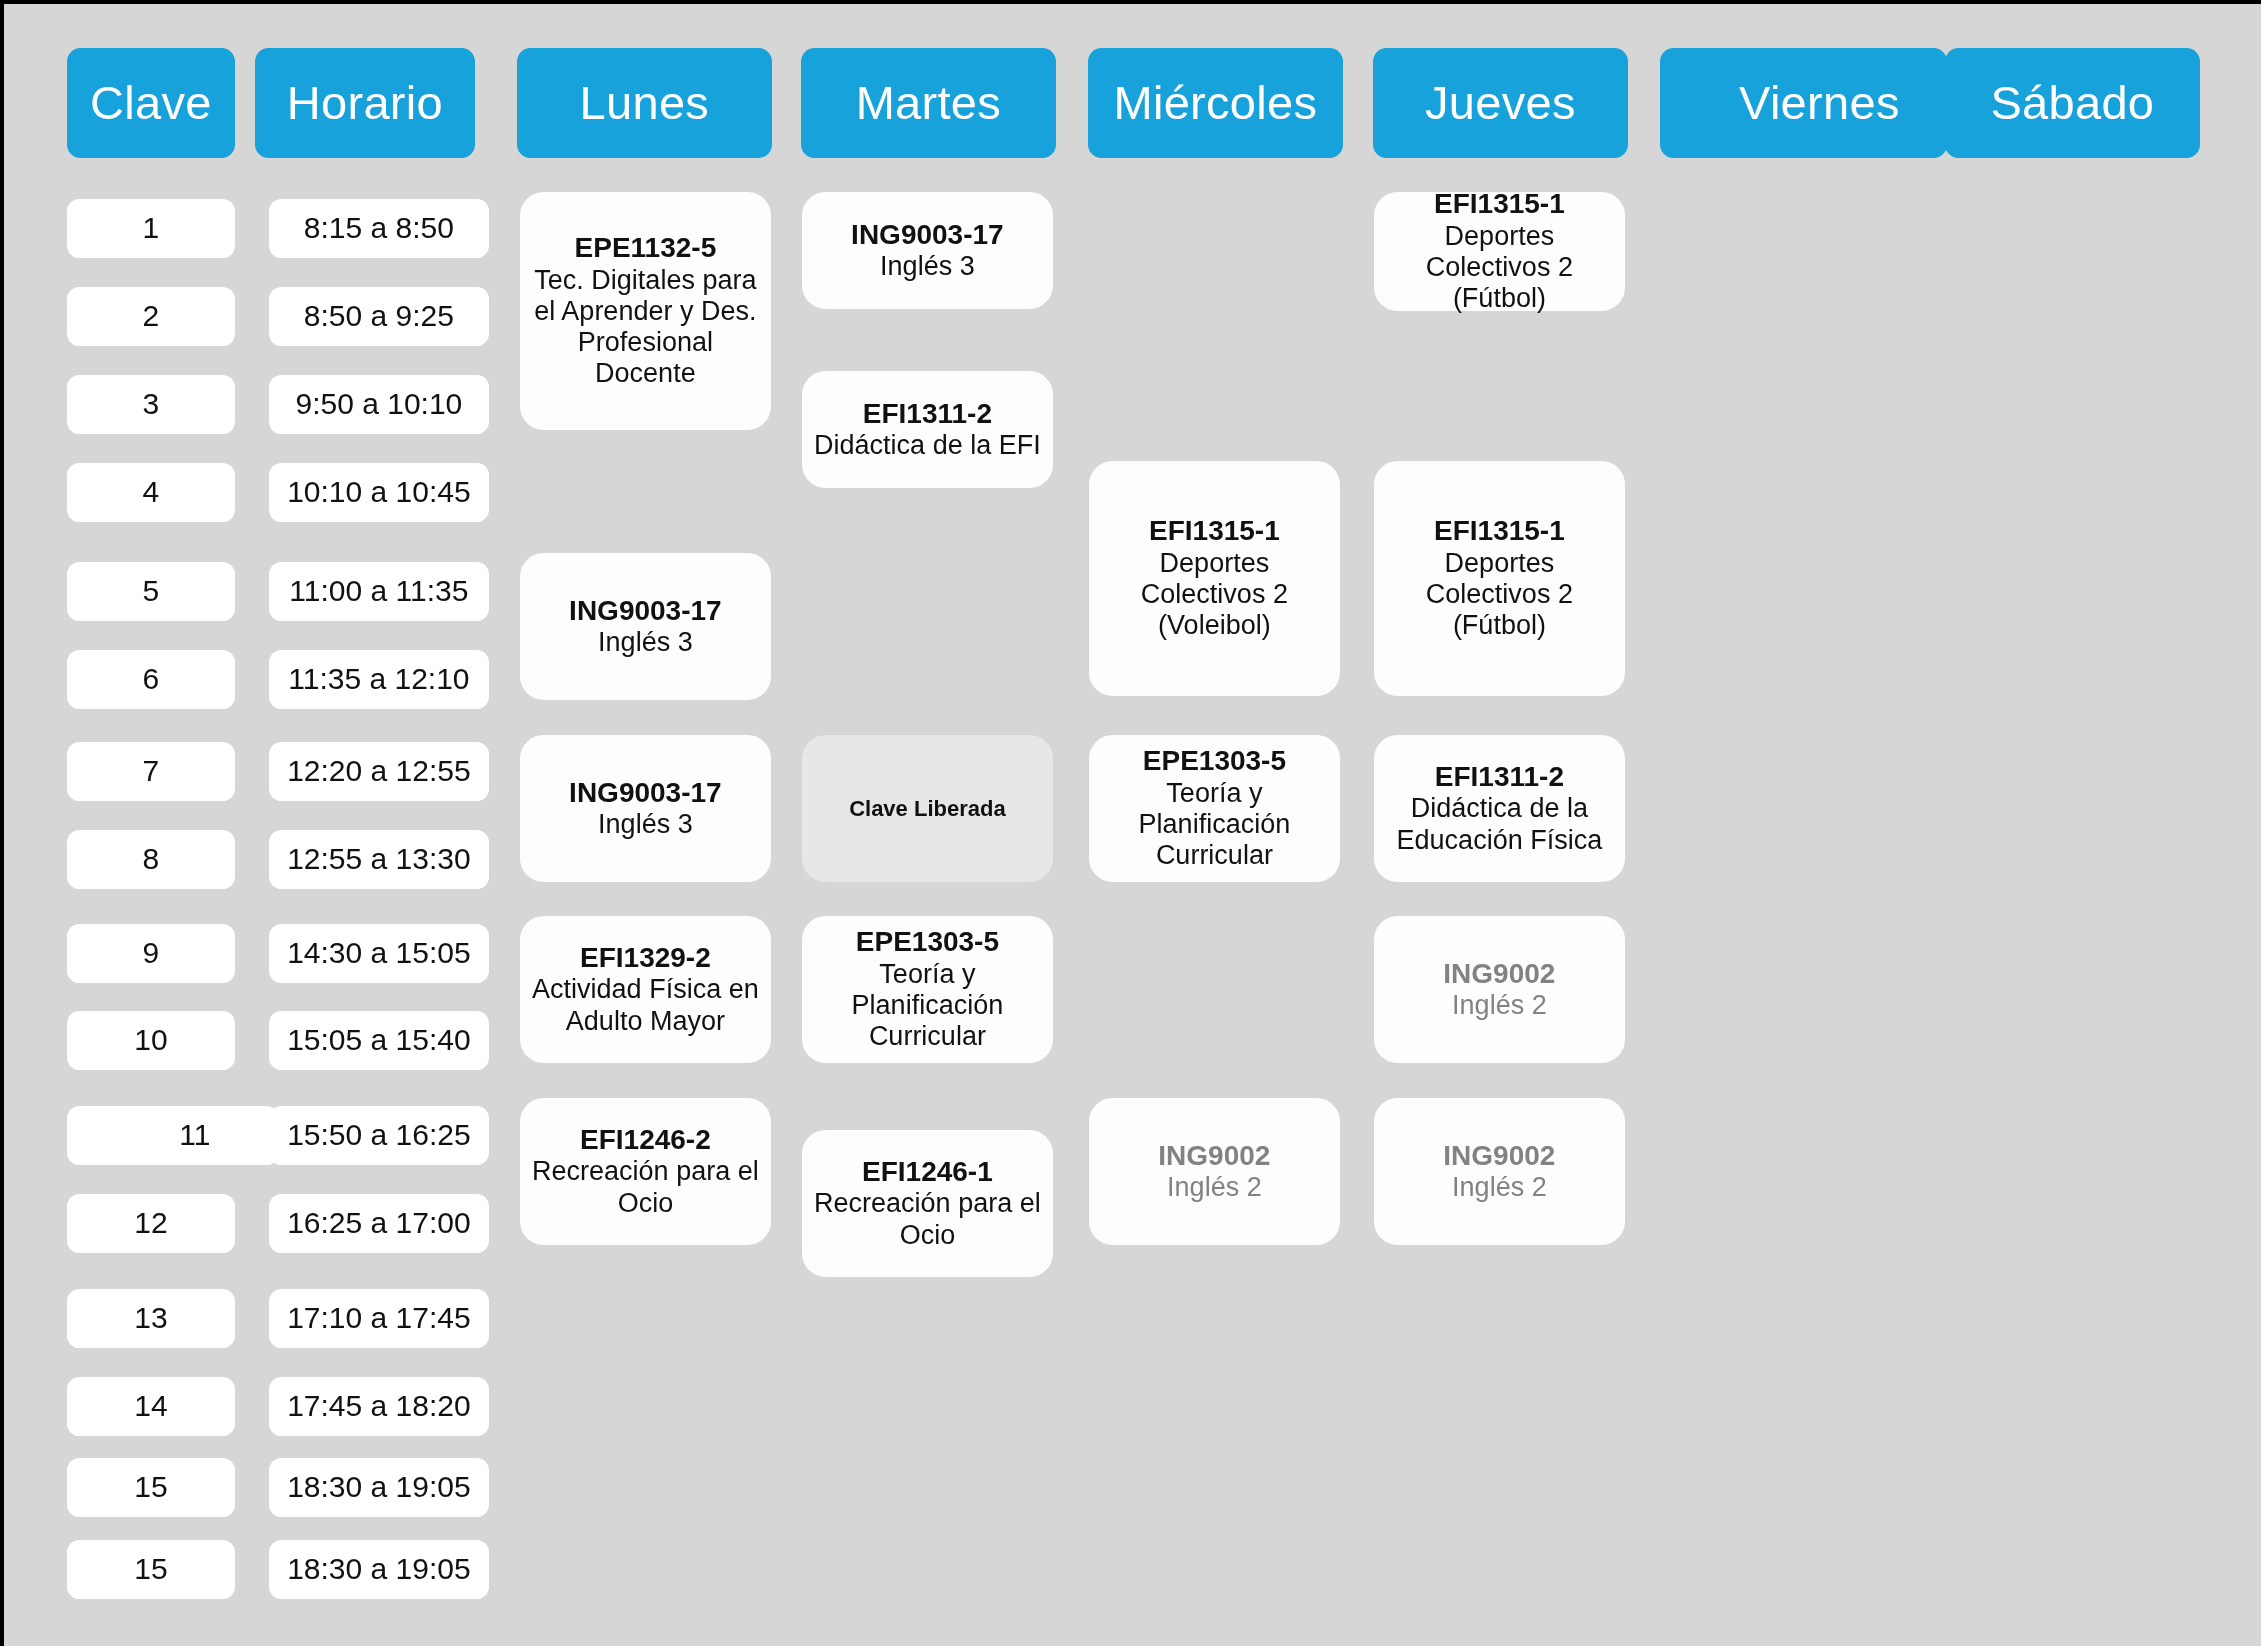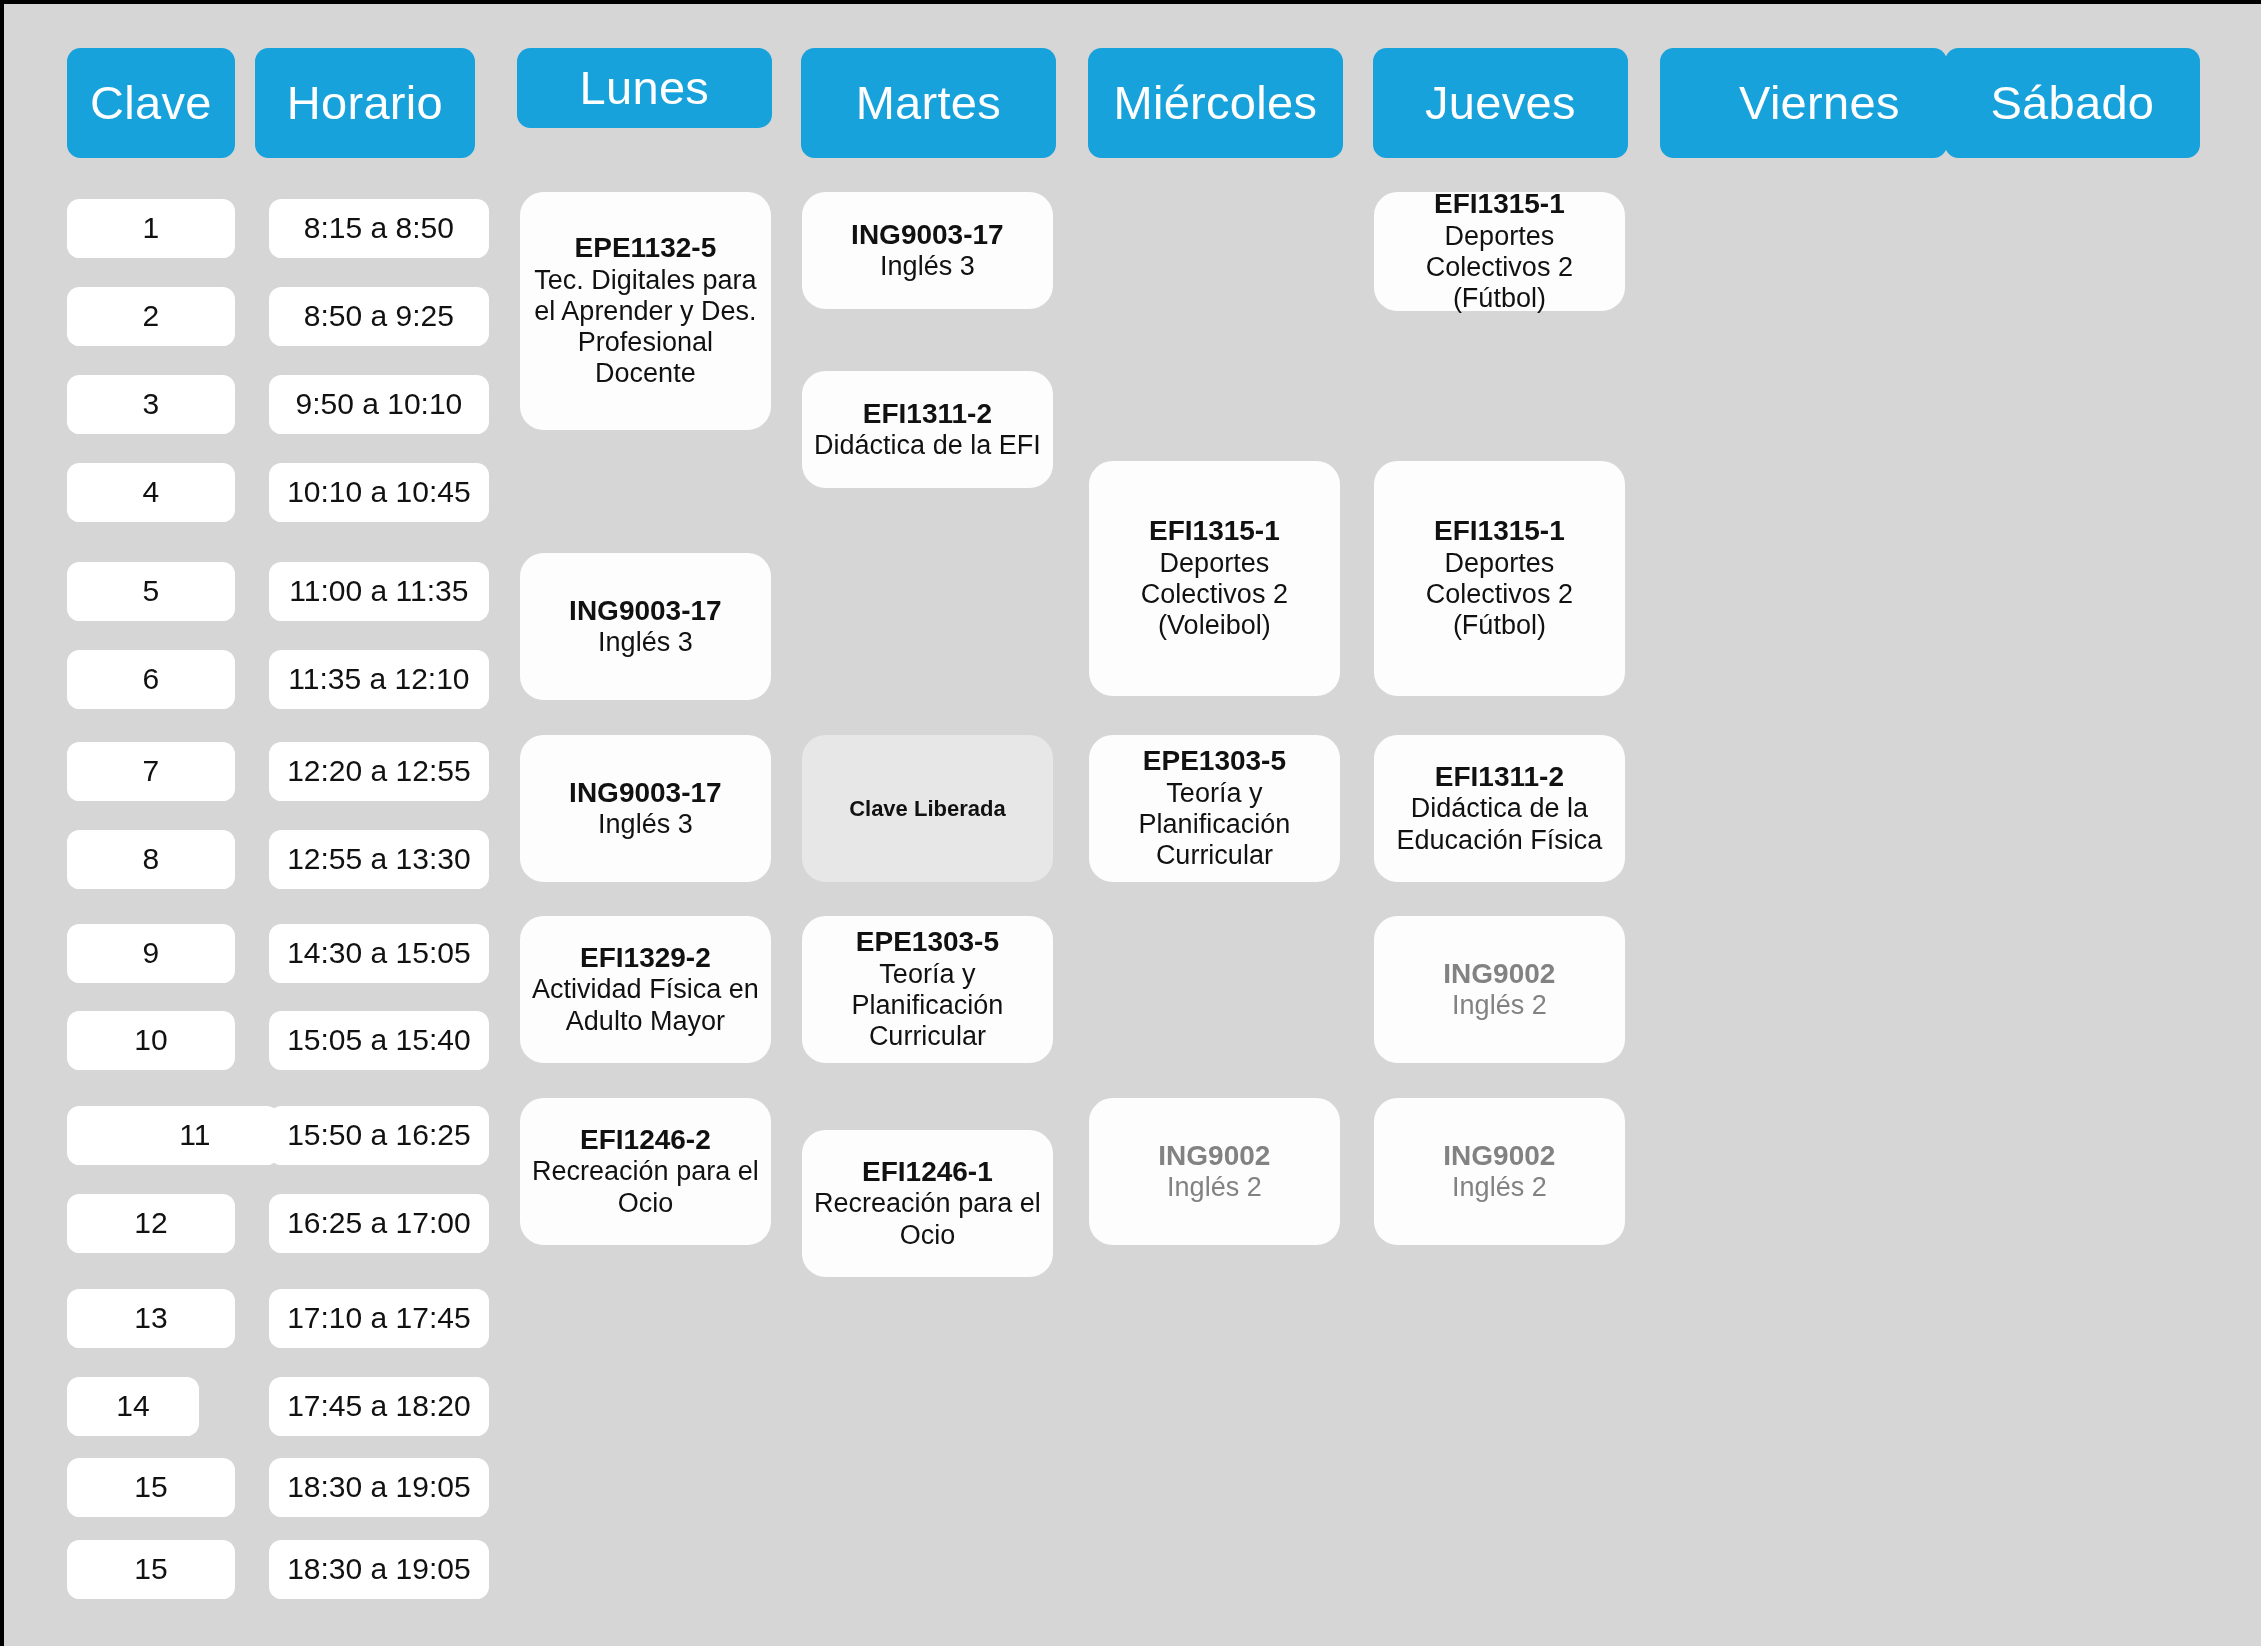--- a/index.html
+++ b/index.html
@@ -89,21 +89,21 @@
 
 <div id="page">
 
   <div id="header-row">
       <div class="hdr" style="left: 63px; top: 44px; width: 168px; height: 110px;">
         <span>Clave</span>
       </div>
       <div class="hdr" style="left: 251px; top: 44px; width: 220px; height: 110px;">
         <span>Horario</span>
       </div>
-      <div class="hdr" style="left: 513px; top: 44px; width: 255px; height: 80px;">
+      <div class="hdr" style="left: 513px; top: 44px; width: 255px; height: 110px;">
         <span>Lunes</span>
       </div>
       <div class="hdr" style="left: 797px; top: 44px; width: 255px; height: 110px;">
         <span>Martes</span>
       </div>
       <div class="hdr" style="left: 1084px; top: 44px; width: 255px; height: 110px;">
         <span>Miércoles</span>
       </div>
       <div class="hdr" style="left: 1369px; top: 44px; width: 255px; height: 110px;">
         <span>Jueves</span>
@@ -148,21 +148,21 @@
       </div>
       <div class="pill" style="left: 63px; top: 1102px; width: 168px; height: 59px; padding-left: 44px;">
         <span>11</span>
       </div>
       <div class="pill" style="left: 63px; top: 1190px; width: 168px; height: 59px;">
         <span>12</span>
       </div>
       <div class="pill" style="left: 63px; top: 1285px; width: 168px; height: 59px;">
         <span>13</span>
       </div>
-      <div class="pill" style="left: 63px; top: 1373px; width: 132px; height: 59px;">
+      <div class="pill" style="left: 63px; top: 1373px; width: 168px; height: 59px;">
         <span>14</span>
       </div>
       <div class="pill" style="left: 63px; top: 1454px; width: 168px; height: 59px;">
         <span>15</span>
       </div>
       <div class="pill" style="left: 63px; top: 1536px; width: 168px; height: 59px;">
         <span>15</span>
       </div>
     </div>
   <div id="horario-col">

